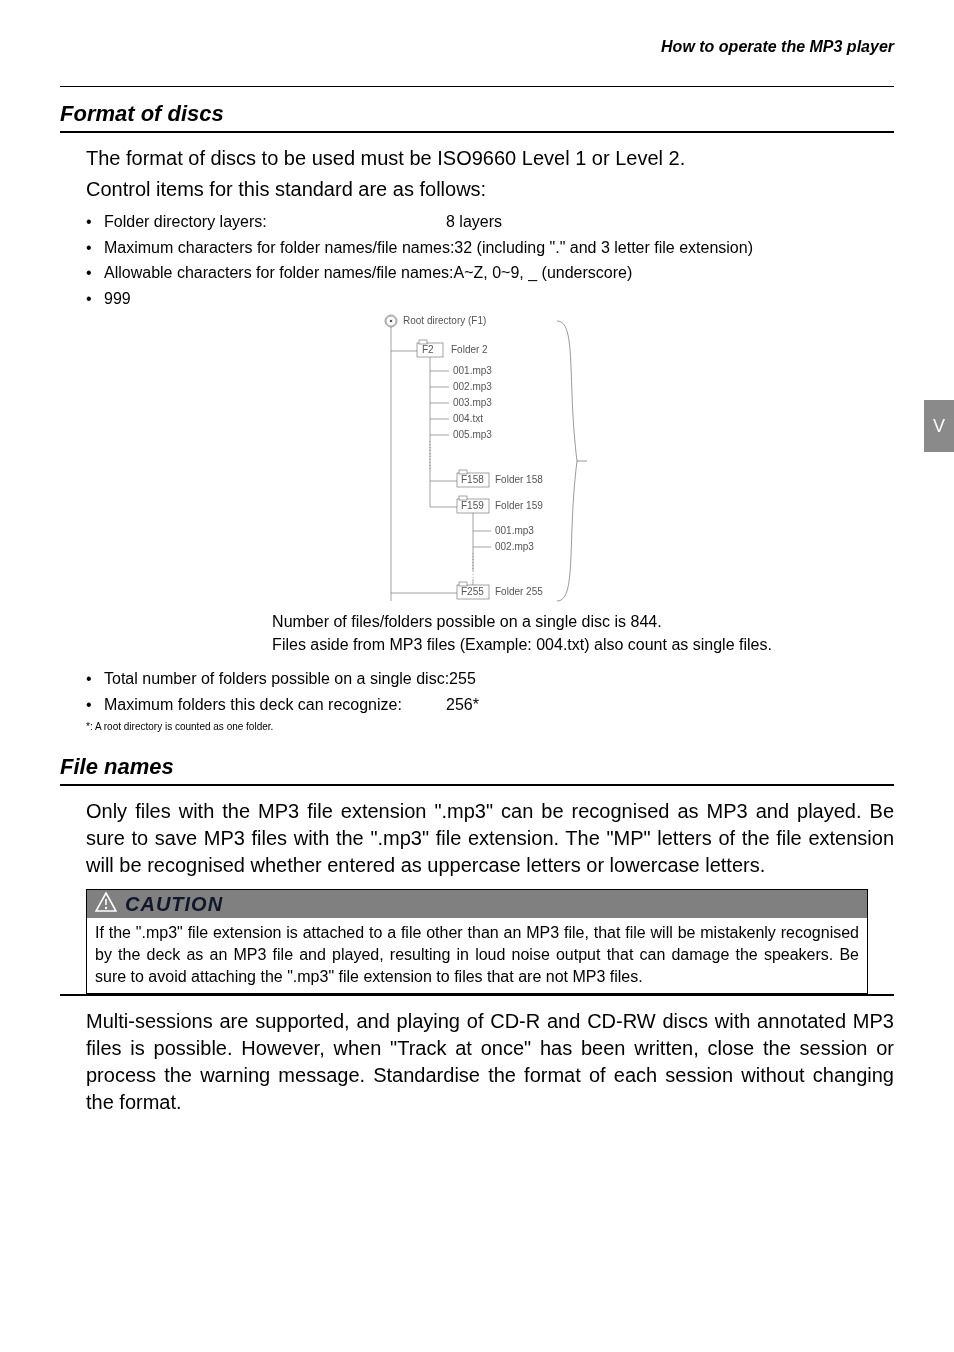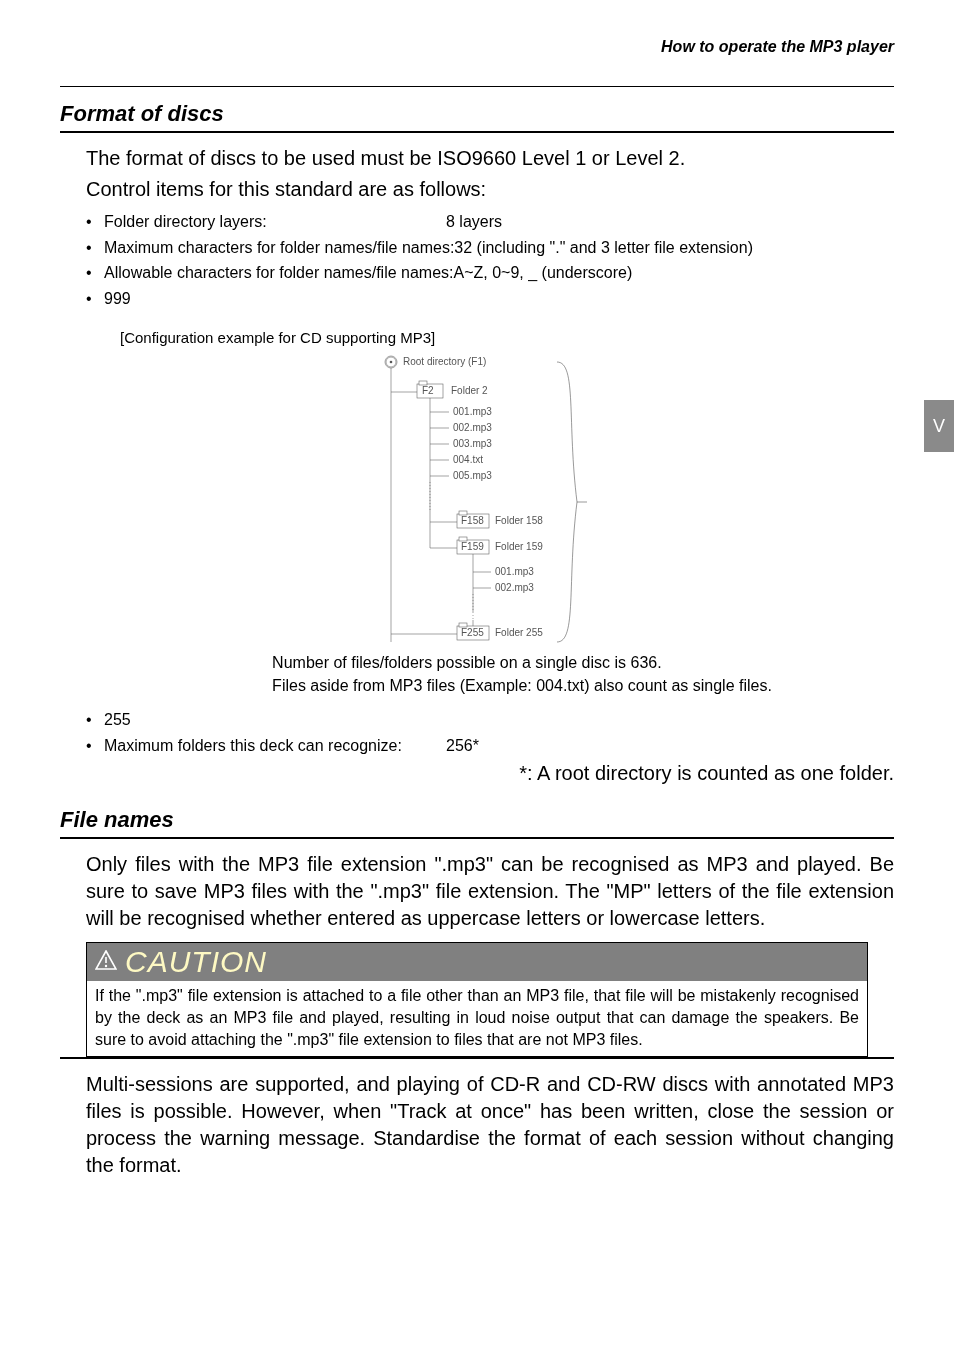--- a/index.html
+++ b/index.html
@@ -12,24 +12,24 @@
   .body-text { font-size: 20px; margin-left: 26px; margin-bottom: 4px; line-height: 1.35; }
   .bullets { margin-left: 26px; margin-top: 6px; }
   .bullet-row { display: flex; font-size: 16px; line-height: 1.6; }
   .bullet-dot { width: 18px; flex: 0 0 18px; }
   .bullet-label { flex: 0 0 auto; }
   .bullet-value { flex: 0 0 auto; }
   .config-caption { font-size: 15px; margin-left: 60px; margin-top: 18px; margin-bottom: 6px; }
   .diagram-row { display: flex; align-items: center; margin-left: 60px; margin-bottom: 10px; flex-direction: column; }
   .diagram-box { width: 260px; height: 300px; }
   .diagram-side { flex: 1; font-size: 16px; margin-left: 30px; line-height: 1.4; }
-  .footnote { font-size: 20px; margin-left: 26px; margin-top: 4px; text-align: right; }
+  .footnote { font-size: 10px; margin-left: 26px; margin-top: 4px; }
   .caution-box { border: 1px solid #000; margin: 10px 26px 0 26px; }
   .caution-head { background: #808080; display: flex; align-items: center; padding: 2px 8px; gap: 8px; }
-  .caution-title { color: #fef9c3; font-style: italic; font-weight: normal; font-size: 30px; letter-spacing: 1px; }
+  .caution-title { color: #0f172a; font-style: italic; font-weight: bold; font-size: 20px; letter-spacing: 1px; }
   .caution-body { font-size: 16px; padding: 4px 8px 6px 8px; text-align: justify; line-height: 1.35; }
   .side-tab { position: absolute; right: 0; top: 400px; width: 30px; height: 52px; background: #8a8a8a; color: #fff; display: flex; align-items: center; justify-content: center; font-size: 18px; }
   .tree-node-label { font-size: 10px; fill: #555; }
   .tree-folder-box { fill: #fff; stroke: #666; stroke-width: 0.6; }
   .tree-line { stroke: #666; stroke-width: 0.6; fill: none; }
   .brace { stroke: #555; stroke-width: 0.6; fill: none; }
   .tiny-rect-tab { fill:#fff; stroke:#666; stroke-width:0.6; }
   .dot-line { stroke:#666; stroke-width:0.6; stroke-dasharray: 1 2; }
 </style>
 </head>
@@ -63,21 +63,20 @@
       <span class="bullet-dot">•</span>
       <span class="bullet-label">Allowable characters for folder names/file names:</span>
       <span class="bullet-value">A~Z, 0~9, _ (underscore)</span>
     </div>
     <div class="bullet-row">
       <span class="bullet-dot">•</span>
       <span class="bullet-value">999</span>
     </div>
   </div>
 
-  <div class="config-caption">[Configuration example for CD supporting MP3]</div>
 
   <div class="diagram-row">
     <div class="diagram-box">
       <svg viewBox="0 0 260 300" width="260" height="300">
 
         <circle cx="14" cy="10" r="6" class="tree-line"></circle>
         <circle cx="14" cy="10" r="5" class="tree-line"></circle>
         <circle cx="14" cy="10" r="1.3" fill="#555"></circle>
         <text x="26" y="13" class="tree-node-label">Root directory (F1)</text>
 
@@ -131,28 +130,29 @@
         <rect x="80" y="274" width="32" height="14" class="tree-folder-box"></rect>
         <rect x="82" y="271" width="8" height="4" class="tiny-rect-tab"></rect>
         <text x="84" y="284" class="tree-node-label">F255</text>
         <text x="118" y="284" class="tree-node-label">Folder 255</text>
 
         <path d="M180 10 C200 10 190 70 200 150 C190 230 200 290 180 290" class="brace"></path>
         <path d="M200 150 C205 150 205 150 210 150" class="brace"></path>
       </svg>
     </div>
     <div class="diagram-side">
-      <div>Number of files/folders possible on a single disc is 636.</div>
+      <div>Number of files/folders possible on a single disc is 844.</div>
       <div>Files aside from MP3 files (Example: 004.txt) also count as single files.</div>
     </div>
   </div>
 
   <div class="bullets" style="margin-left:26px">
     <div class="bullet-row">
       <span class="bullet-dot">•</span>
+      <span class="bullet-label">Total number of folders possible on a single disc:</span>
       <span class="bullet-value">255</span>
     </div>
     <div class="bullet-row">
       <span class="bullet-dot">•</span>
       <span class="bullet-label" style="width:342px">Maximum folders this deck can recognize:</span>
       <span class="bullet-value">256*</span>
     </div>
   </div>
   <div class="footnote">*: A root directory is counted as one folder.</div>
 

